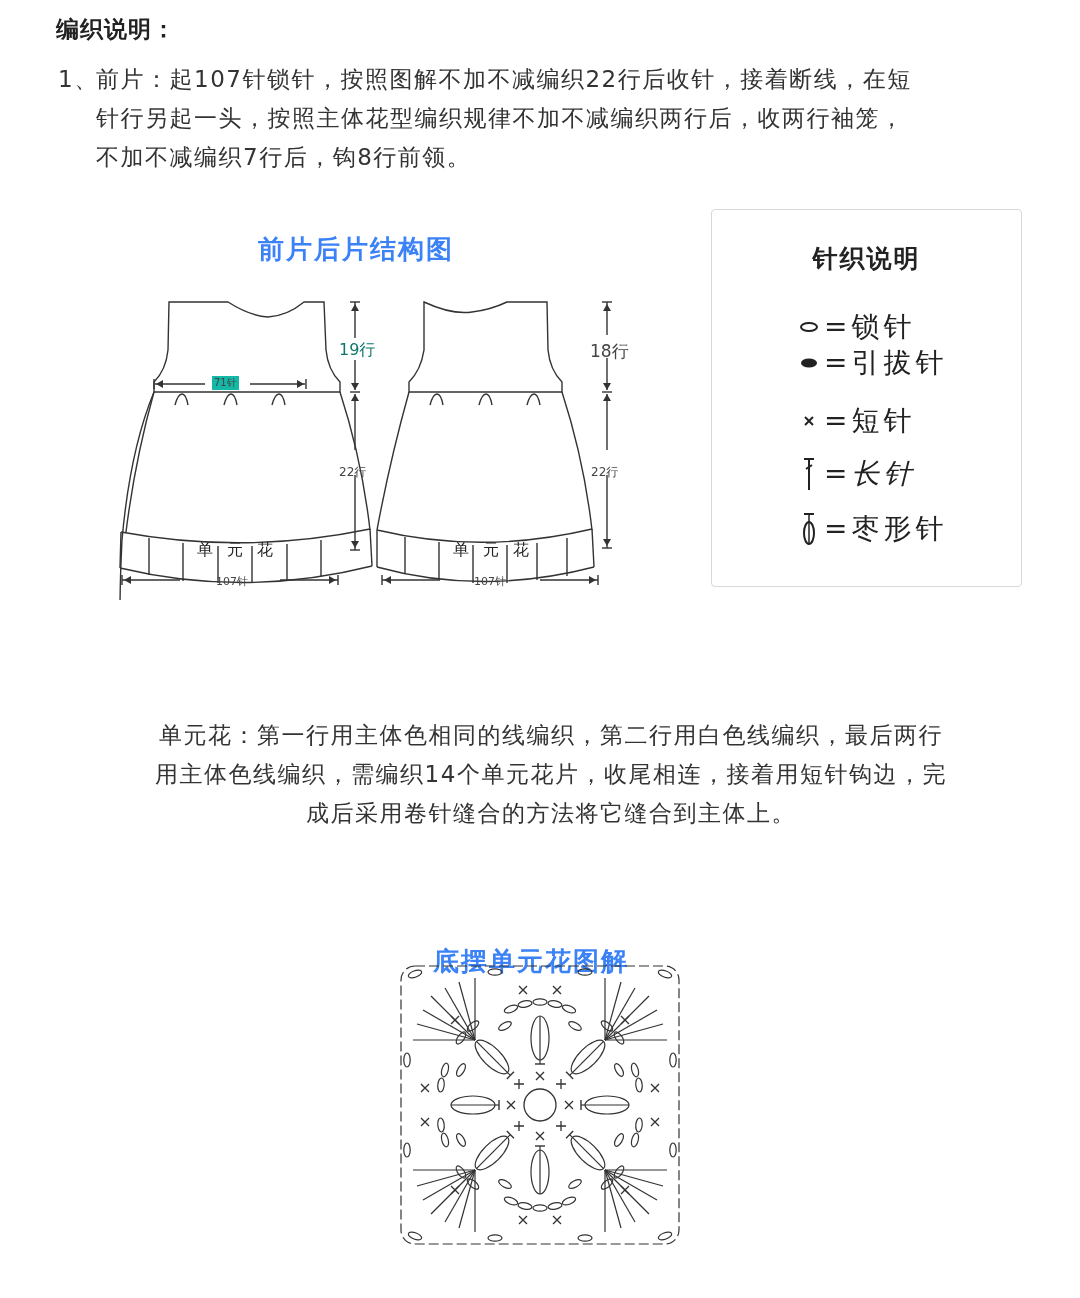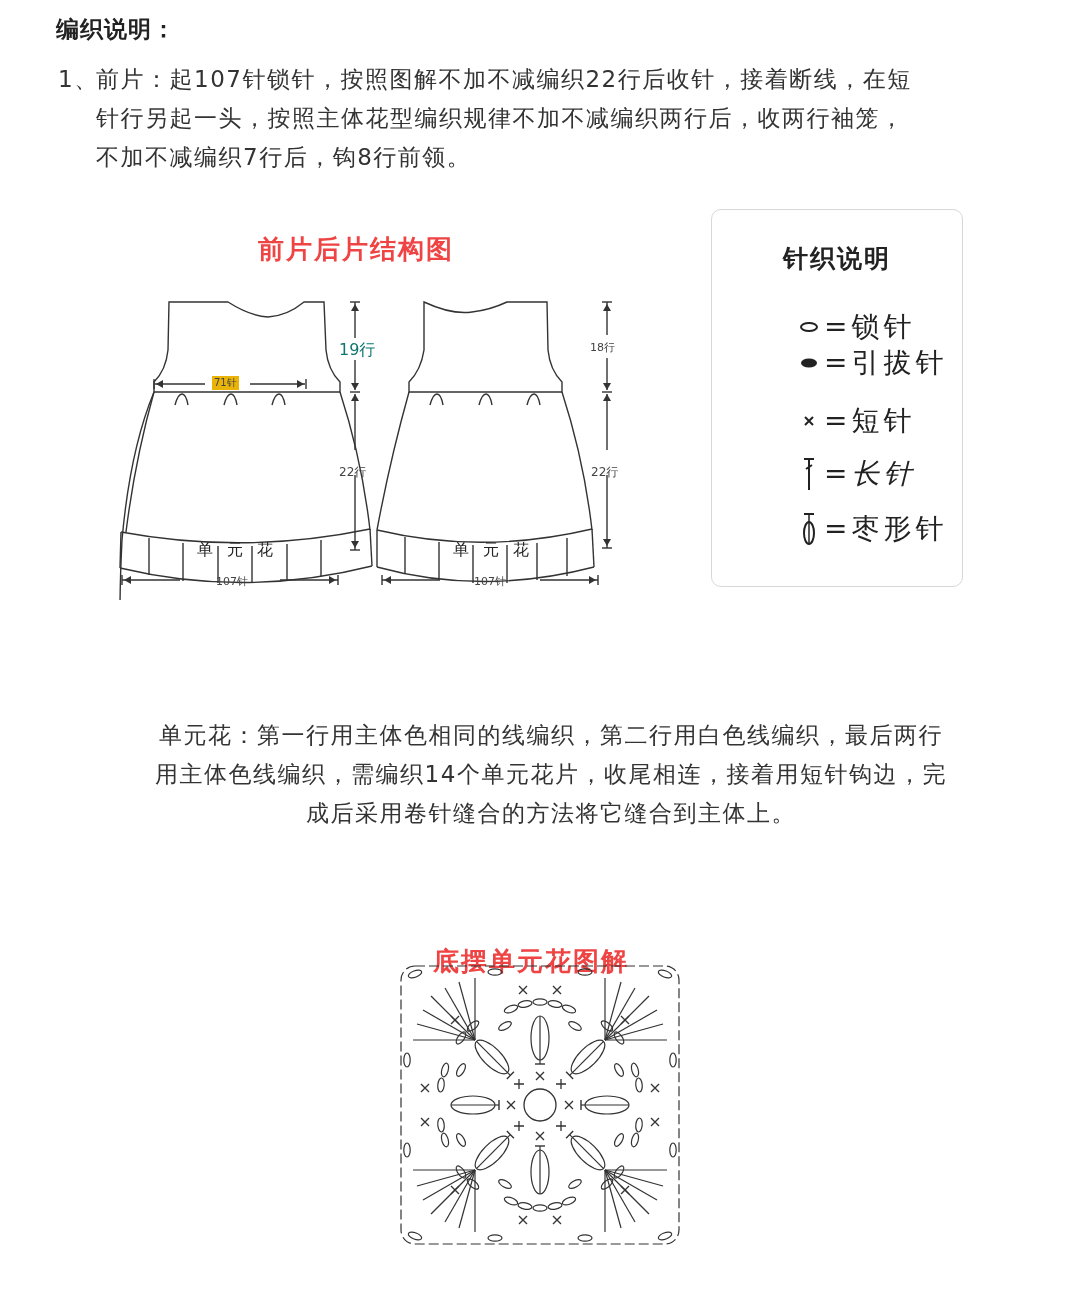--- a/index.html
+++ b/index.html
@@ -4,22 +4,22 @@
 <style>
   * { box-sizing: border-box; margin: 0; padding: 0; }
   html, body { width: 1080px; height: 1298px; background: #ffffff; overflow: hidden; }
   body { position: relative; font-family: "DejaVu Sans", "Liberation Sans", sans-serif; color: #2b2b2b; }
   .abs { position: absolute; }
   .section-title { left: 56px; top: 14px; font-size: 23px; font-weight: bold; letter-spacing: 1px; color: #222; }
   .para { font-size: 23px; line-height: 39px; color: #333; letter-spacing: 1.5px; }
   .p1 { left: 58px; top: 60px; width: 960px; }
   .p1 .num { display: inline-block; width: 38px; }
   .p1 .indent { padding-left: 38px; display: block; }
-  .diagram-title { font-size: 26px; font-weight: bold; color: #ef4444; letter-spacing: 2px; }
-  .legend-box { left: 711px; top: 209px; width: 252px; height: 378px; border: 1.5px solid #d8d8d8; border-radius: 10px; }
+  .diagram-title { font-size: 26px; font-weight: bold; color: #3b82f6; letter-spacing: 2px; }
+  .legend-box { left: 711px; top: 209px; width: 311px; height: 378px; border: 1.5px solid #d8d8d8; border-radius: 4px; }
   .legend-title { position: absolute; left: 0; right: 0; top: 32px; text-align: center; font-size: 25px; font-weight: bold; color: #222; letter-spacing: 2px; }
   .legend-item { position: absolute; left: 84px; font-size: 28px; color: #222; display: flex; align-items: center; letter-spacing: 4px; }
   .legend-item .sym { width: 26px; display: flex; justify-content: center; align-items: center; margin-right: 2px; }
   .p2 { left: 96px; top: 716px; width: 910px; text-align: center; }
 </style>
 </head>
 <body>
 
 <div class="abs section-title">编织说明：</div>
 
@@ -120,30 +120,30 @@
     <polygon points="255,100 251,93 259,93"></polygon>
     <polygon points="255,104 251,111 259,111"></polygon>
     <polygon points="255,258 251,251 259,251"></polygon>
     <polygon points="507,14 503,21 511,21"></polygon>
     <polygon points="507,100 503,93 511,93"></polygon>
     <polygon points="507,104 503,111 511,111"></polygon>
     <polygon points="507,256 503,249 511,249"></polygon>
   </g>
 </svg>
 
-<div class="abs" style="left:212px; top:376px; font-size:10px; color:#444; background:#eab308; padding:0 2px;">71针</div>
+<div class="abs" style="left:212px; top:376px; font-size:10px; color:#444; background:#14b8a6; padding:0 2px;">71针</div>
 <div class="abs" style="left:339px; top:340px; font-size:16px; color:#0f766e;">19行</div>
 <div class="abs" style="left:339px; top:464px; font-size:12px; color:#444;">22行</div>
 <div class="abs" style="left:216px; top:574px; font-size:11px; color:#444;">107针</div>
 <div class="abs" style="left:197px; top:540px; font-size:16px; color:#222; display:flex; gap:14px;">
   <span>单</span>
   <span>元</span>
   <span>花</span>
 </div>
-<div class="abs" style="left:590px; top:340px; font-size:11px; color:#444;">18行</div>
+<div class="abs" style="left:590px; top:340px; font-size:17px; color:#444;">18行</div>
 <div class="abs" style="left:591px; top:464px; font-size:12px; color:#444;">22行</div>
 <div class="abs" style="left:474px; top:574px; font-size:11px; color:#444;">107针</div>
 <div class="abs" style="left:453px; top:540px; font-size:16px; color:#222; display:flex; gap:14px;">
   <span>单</span>
   <span>元</span>
   <span>花</span>
 </div>
 
 <div class="abs legend-box">
   <div class="legend-title">针织说明</div>

